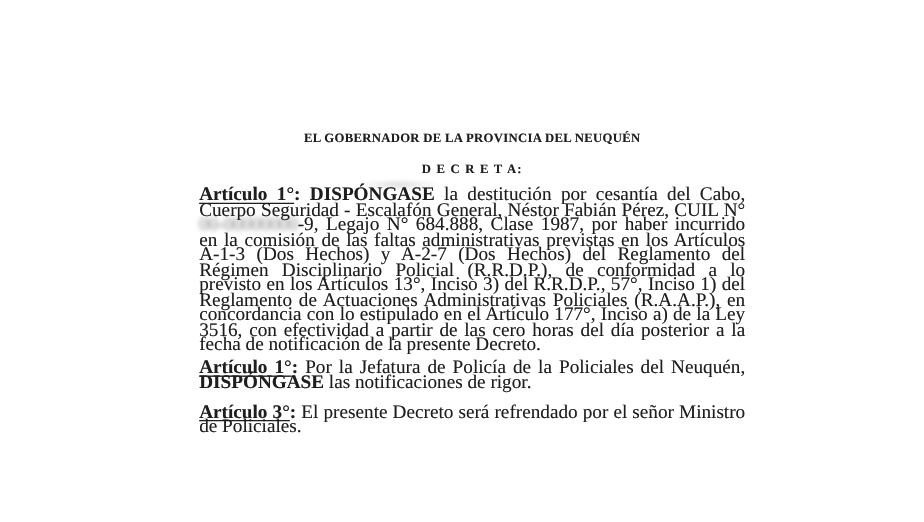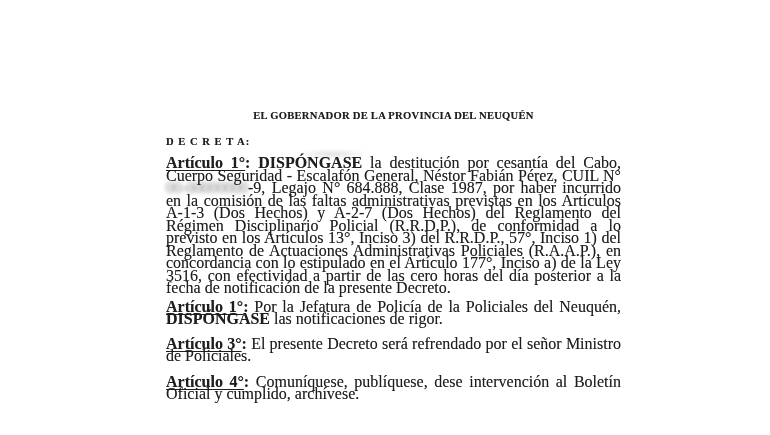--- a/index.html
+++ b/index.html
@@ -28,21 +28,21 @@
     font-weight: bold;
     text-align: center;
     letter-spacing: 0.25px;
     line-height: 13px;
     text-shadow: 0 0 0.4px rgba(0,0,0,0.45);
   }
   .decreta {
     margin: 13px 0 0 0;
     font-size: 10.6px;
     font-weight: bold;
-    text-align: left;
+    text-align: center;
     letter-spacing: 1px;
     line-height: 13px;
     text-shadow: 0 0 0.4px rgba(0,0,0,0.45);
   }
   .doc-body {
     margin-top: 9px;
   }
   p.article {
     margin: 0 0 11px 0;
     font-size: 16px;
@@ -84,16 +84,15 @@
 
 <div class="sheet">
   <div class="scan-smudge"></div>
   <div class="content">
     <h1 class="doc-title">EL GOBERNADOR DE LA PROVINCIA DEL NEUQUÉN</h1>
     <div class="decreta">D E C R E T A:</div>
     <div class="doc-body">
         <p class="article"><span class="article-label">Artículo 1°</span><span class="article-colon">: </span><span class="bold">DISPÓNGASE</span><span> la destitución por cesantía del Cabo, Cuerpo Seguridad - Escalafón General, Néstor Fabián Pérez, CUIL N° </span><span class="redacted">00-00000000</span><span>-9, Legajo N° 684.888, Clase 1987, por haber incurrido en la comisión de las faltas administrativas previstas en los Artículos A-1-3 (Dos Hechos) y A-2-7 (Dos Hechos) del Reglamento del Régimen Disciplinario Policial (R.R.D.P.), de conformidad a lo previsto en los Artículos 13°, Inciso 3) del R.R.D.P., 57°, Inciso 1) del Reglamento de Actuaciones Administrativas Policiales (R.A.A.P.), en concordancia con lo estipulado en el Artículo 177°, Inciso a) de la Ley 3516, con efectividad a partir de las cero horas del día posterior a la fecha de notificación de la presente Decreto.</span></p>
         <p class="article"><span class="article-label">Artículo 1°</span><span class="article-colon">: </span><span>Por la Jefatura de Policía de la Policiales del Neuquén, </span><span class="bold">DISPÓNGASE</span><span> las notificaciones de rigor.</span></p>
         <p class="article"><span class="article-label">Artículo 3°</span><span class="article-colon">: </span><span>El presente Decreto será refrendado por el señor Ministro de Policiales.</span></p>
-        <p class="article"><span class="article-label">Artículo 4°</span><span class="article-colon">: </span><span>Comuníquese, publíquese, dese intervención al Boletín Oficial y cumplido, archívese.</span></p>
       </div>
   </div>
 </div>
 
 </body></html>

